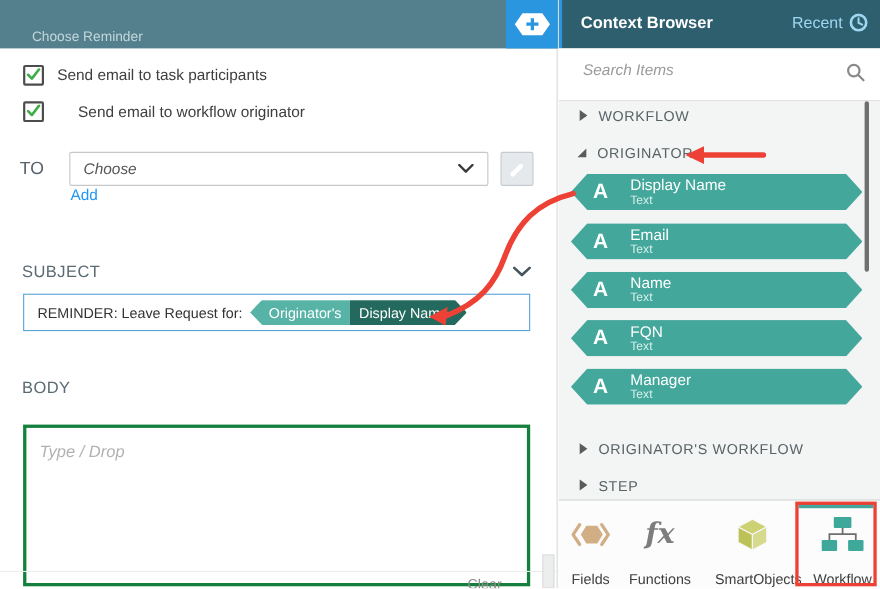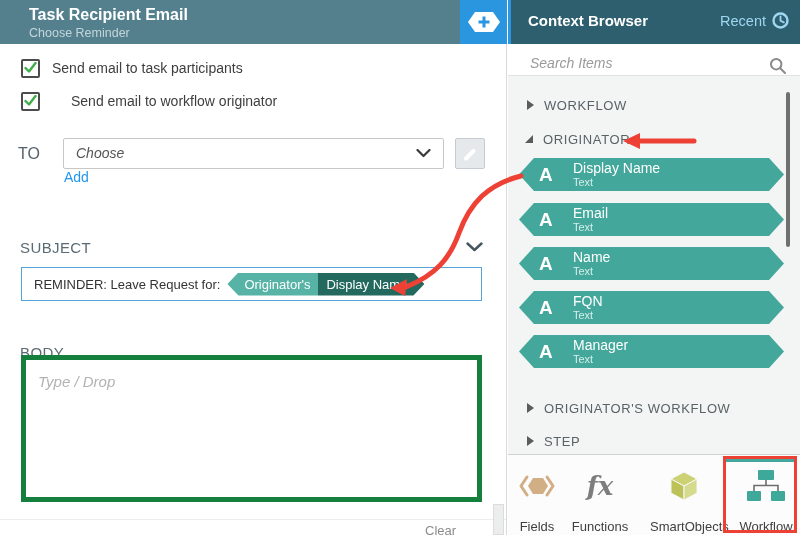--- a/index.html
+++ b/index.html
@@ -25,32 +25,32 @@
   .add-link{position:absolute;left:64px;top:169px;font-size:14px;color:var(--link_blue,#2196f3);cursor:pointer;}
 
   .section-label{position:absolute;font-size:15px;color:#5b6b74;letter-spacing:.4px;}
   .subject-chevron{position:absolute;left:466px;top:242px;}
   .subject-box{position:absolute;left:21px;top:267px;width:461px;height:34px;box-sizing:border-box;border:1px solid #57a3d8;background:#fff;display:flex;align-items:center;padding-left:12px;}
   .subject-text{font-size:13px;color:#333;}
   .token{display:flex;margin-left:7px;height:23px;clip-path:polygon(11px 0,calc(100% - 11px) 0,100% 50%,calc(100% - 11px) 100%,11px 100%,0 50%);}
   .tok-left{background:var(--token_light,#56b3a6);color:#fff;font-size:13px;line-height:23px;padding:0 8px 0 17px;}
   .tok-right{background:var(--token_dark,#23695e);color:#fff;font-size:13px;line-height:23px;padding:0 17px 0 8px;}
 
-  .body-box{position:absolute;left:21px;top:355px;width:461px;height:147px;box-sizing:border-box;border:5px solid #15803d;background:#fff;}
+  .body-box{position:absolute;left:21px;top:386px;width:461px;height:147px;box-sizing:border-box;border:3px solid #15803d;background:#fff;}
   .body-placeholder{position:absolute;left:12px;top:13px;font-style:italic;font-size:15px;color:#b2b2b2;}
   .lp-footer-line{position:absolute;left:0;top:519px;width:506px;border-top:1px solid #ededed;}
   .clear-link{position:absolute;left:425px;top:523px;font-size:13px;color:#8b8b8b;cursor:pointer;}
   .lp-scroll{position:absolute;left:493px;top:504px;width:11px;height:31px;background:#eceeee;border:1px solid #dcdcdc;box-sizing:border-box;}
 
   
   .right-panel{position:absolute;left:508px;top:0;width:292px;height:535px;background:#f3f4f4;}
   .rp-header{position:absolute;left:0;top:0;width:292px;height:44px;background:var(--browser_teal,#2d5f6e);box-shadow:inset 3px 0 0 var(--accent_blue,#2a96e0);}
   .rp-title{position:absolute;left:20px;top:12px;font-size:15px;font-weight:bold;color:#fff;}
   .recent{position:absolute;right:11px;top:12px;display:flex;align-items:center;gap:6px;color:var(--recent_blue,#9fd7f1);font-size:14.5px;cursor:pointer;}
-  .search-bar{position:absolute;left:0;top:44px;width:292px;height:32px;background:#fff;border-bottom:1px solid #e2e2e2;box-sizing:border-box;}
+  .search-bar{position:absolute;left:0;top:44px;width:292px;height:48px;background:#fff;border-bottom:1px solid #e2e2e2;box-sizing:border-box;}
   .search-input{position:absolute;left:20px;top:10px;width:230px;border:none;outline:none;font-size:14px;font-style:italic;color:#555;background:transparent;font-family:inherit;}
   .search-input::placeholder{color:#9a9a9a;font-style:italic;}
   .search-icon{position:absolute;right:13px;top:13px;}
 
   .tree-row{position:absolute;display:flex;align-items:center;gap:10px;height:18px;cursor:pointer;}
   .tri-collapsed{width:0;height:0;border-top:5px solid transparent;border-bottom:5px solid transparent;border-left:7px solid #5b5b5b;}
   .tri-expanded{width:0;height:0;border-bottom:8px solid #5b5b5b;border-left:8px solid transparent;}
   .tree-label{font-size:13px;color:#596366;letter-spacing:.6px;}
 
   .chip{position:absolute;left:11px;width:265px;height:33px;background:var(--chip_teal,#43a79b);display:flex;align-items:center;padding-left:20px;box-sizing:border-box;cursor:pointer;
@@ -72,21 +72,20 @@
   .annotations{position:absolute;left:0;top:0;width:800px;height:535px;pointer-events:none;z-index:50;}
 </style>
 </head>
 <body>
 
 <div class="screen">
 
   <div class="left-panel">
 
     <div class="lp-header">
-      <div class="lp-title">Task Recipient Email</div>
       <div class="lp-subtitle">Choose Reminder</div>
       <div class="hex-btn">
         <svg width="34" height="22" viewBox="0 0 34 22">
           <polygon points="8,1 26,1 33,11 26,21 8,21 1,11" fill="#ffffff"></polygon>
           <line x1="17" y1="5.5" x2="17" y2="16.5" stroke="#2a96e0" stroke-width="3"></line>
           <line x1="11.5" y1="11" x2="22.5" y2="11" stroke="#2a96e0" stroke-width="3"></line>
         </svg>
       </div>
     </div>
 

